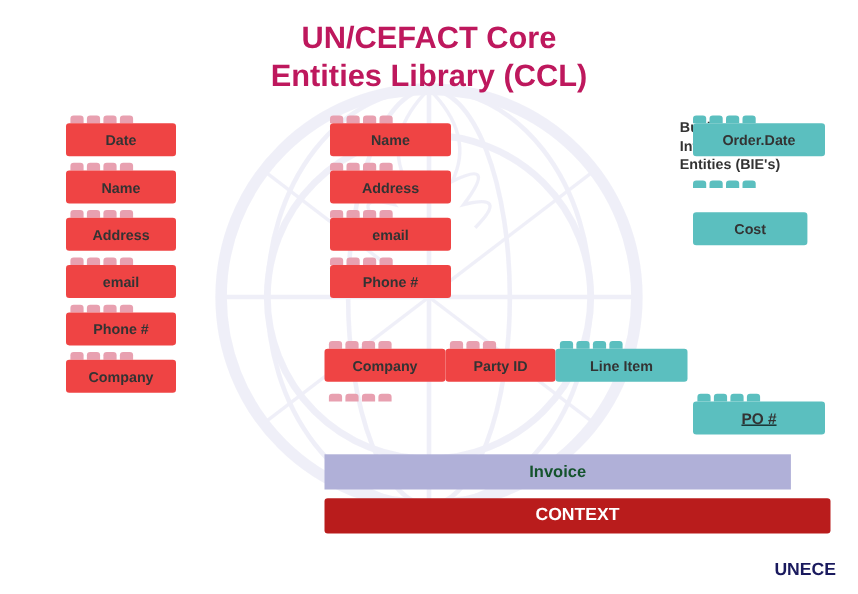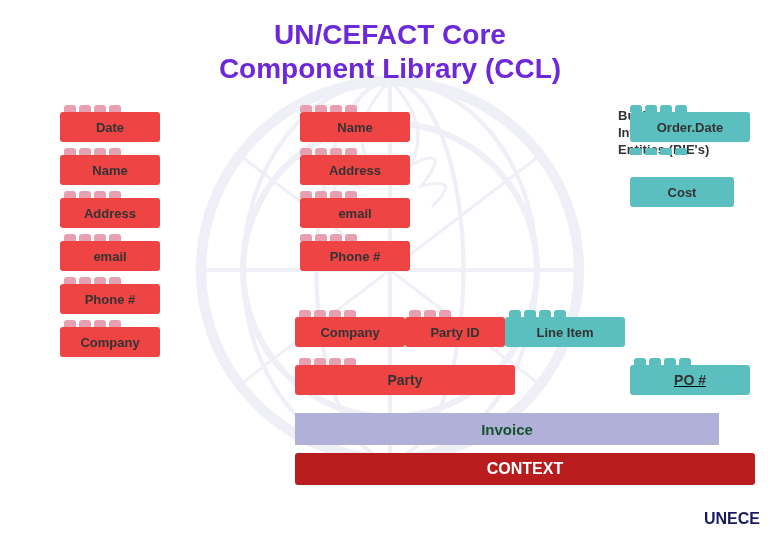--- a/index.html
+++ b/index.html
@@ -30,21 +30,21 @@
       z-index: 1;
       width: 100%;
       height: 100%;
     }
 
     .title {
       text-align: center;
       padding: 18px 0 20px 0;
       font-size: 28px;
       font-weight: bold;
-      color: #6d28d9;
+      color: #be185d;
       line-height: 1.2;
     }
 
     .brick-top {
       display: flex;
       gap: 3px;
       margin-bottom: 0;
     }
 
     .brick-top span {
@@ -119,21 +119,21 @@
       font-size: 13px;
     }
 
     
     .right-col {
       position: absolute;
       right: 30px;
       top: 105px;
       display: flex;
       flex-direction: column;
-      gap: 0;
+      gap: 16px;
     }
 
     .right-item {
       display: flex;
       flex-direction: column;
       align-items: flex-start;
       margin-bottom: 6px;
     }
 
     .right-item .brick-body {
@@ -213,21 +213,21 @@
   <line x1="172" y1="45" x2="28" y2="155" stroke="#4444aa" stroke-width="1.5"></line>
 
   <path d="M100,10 Q80,30 90,50 Q70,40 85,60 Q65,55 80,70" fill="none" stroke="#4444aa" stroke-width="1.5"></path>
   <path d="M100,10 Q120,30 110,50 Q130,40 115,60 Q135,55 120,70" fill="none" stroke="#4444aa" stroke-width="1.5"></path>
 </svg>
 
 <div class="content">
 
   <div class="title">
     <span>UN/CEFACT Core</span><br>
-    <span>Component Library (CCL)</span>
+    <span>Entities Library (CCL)</span>
   </div>
 
   <div class="bie-label">
     Business Information<br>Entities (BIE's)
   </div>
 
   <div class="left-col">
 
     <div class="left-item">
       <div class="brick-top">
@@ -390,21 +390,20 @@
     </div>
   </div>
 
   <div style="position:absolute;left:295px;top:358px;">
     <div style="display:flex;gap:3px;margin-left:4px;">
       <span style="width:12px;height:7px;border-radius:3px 3px 0 0;display:inline-block;background:#e8a0b0;"></span>
       <span style="width:12px;height:7px;border-radius:3px 3px 0 0;display:inline-block;background:#e8a0b0;"></span>
       <span style="width:12px;height:7px;border-radius:3px 3px 0 0;display:inline-block;background:#e8a0b0;"></span>
       <span style="width:12px;height:7px;border-radius:3px 3px 0 0;display:inline-block;background:#e8a0b0;"></span>
     </div>
-    <div class="brick-body pink" style="width:220px;height:30px;font-size:14px;font-weight:600;">Party</div>
   </div>
 
   <div style="position:absolute;right:30px;top:358px;text-decoration:underline;">
     <div style="display:flex;gap:3px;margin-left:4px;">
       <span style="width:12px;height:7px;border-radius:3px 3px 0 0;display:inline-block;background:#5bbfbf;"></span>
       <span style="width:12px;height:7px;border-radius:3px 3px 0 0;display:inline-block;background:#5bbfbf;"></span>
       <span style="width:12px;height:7px;border-radius:3px 3px 0 0;display:inline-block;background:#5bbfbf;"></span>
       <span style="width:12px;height:7px;border-radius:3px 3px 0 0;display:inline-block;background:#5bbfbf;"></span>
     </div>
     <div class="brick-body teal" style="width:120px;height:30px;font-size:14px;font-weight:600;">PO #</div>

